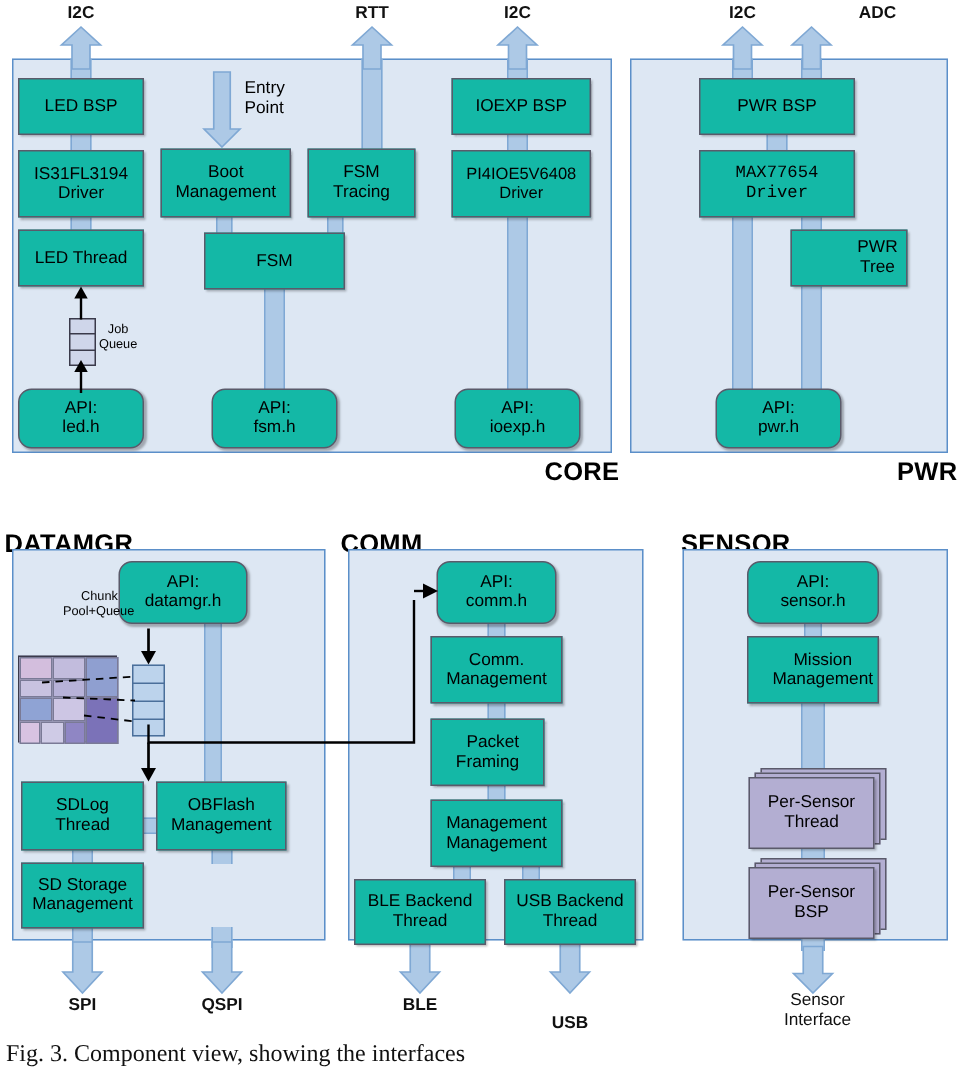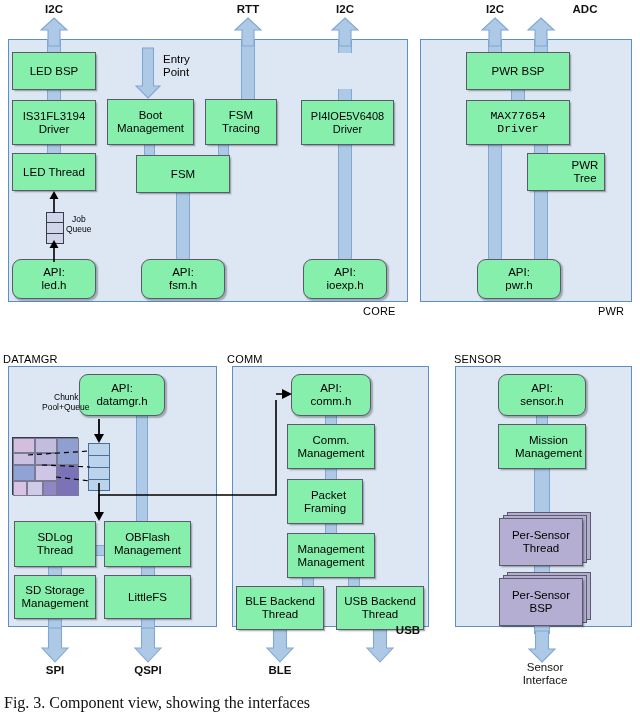--- a/index.html
+++ b/index.html
@@ -4,25 +4,25 @@
 <style>
   html,body{margin:0;padding:0;background:#ffffff;}
   body{width:640px;height:716px;position:relative;overflow:hidden;
        font-family:"Liberation Sans", sans-serif;color:#111;}
 
   .canvas{position:absolute;left:0;top:0;width:640px;height:716px;}
 
   
   .panel{position:absolute;background:#dde7f3;border:1px solid #5b8fc9;
          box-sizing:border-box;}
-  .panel-label{position:absolute;font-size:11px;color:#000;letter-spacing:.2px;
-               white-space:nowrap;}
-
-  
-  .blk{position:absolute;background:#86efac;border:1.3px solid #5a5a6a;
+  .panel-label{position:absolute;font-size:17px;color:#000;letter-spacing:.2px;
+               white-space:nowrap;font-weight:bold;}
+
+  
+  .blk{position:absolute;background:#14b8a6;border:1.3px solid #5a5a6a;
        box-sizing:border-box;display:flex;align-items:center;justify-content:center;
        text-align:center;font-size:11.5px;line-height:1.12;color:#000;
        box-shadow:1.5px 1.5px 1.5px rgba(0,0,0,.28);padding:0 2px;z-index:6;}
   .blk.api{border-radius:9px;}
   .blk.small{font-size:11px;}
 
   
   .stack{position:absolute;z-index:6;}
   .stack .sh{position:absolute;background:#b3aed2;border:1.3px solid #5a5a6a;
              box-sizing:border-box;}
@@ -185,20 +185,23 @@
   <div class="conn" style="left:176px;top:192px;width:14px;height:68px;"></div>
 
   <div class="blk api" style="left:141px;top:259px;width:84px;height:40px;">
     <span>
       <span>API:</span><br>
       <span>fsm.h</span>
     </span>
   </div>
 
   <div class="conn" style="left:338px;top:39px;width:14px;height:14px;"></div>
+  <div class="blk" style="left:301px;top:52px;width:93px;height:38px;">
+    <span>IOEXP BSP</span>
+  </div>
   <div class="conn" style="left:338px;top:89px;width:14px;height:12px;"></div>
   <div class="blk small" style="left:301px;top:100px;width:93px;height:45px;">
     <span>
       <span>PI4IOE5V6408</span><br>
       <span>Driver</span>
     </span>
   </div>
   <div class="conn" style="left:338px;top:144px;width:14px;height:116px;"></div>
   <div class="blk api" style="left:303px;top:259px;width:84px;height:40px;">
     <span>
@@ -335,23 +338,20 @@
 
   <div class="conn" style="left:48px;top:566px;width:14px;height:10px;"></div>
   <div class="conn" style="left:141px;top:566px;width:14px;height:10px;"></div>
 
   <div class="blk" style="left:14px;top:575px;width:82px;height:44px;">
     <span>
       <span>SD Storage</span><br>
       <span>Management</span>
     </span>
   </div>
-  <div class="blk" style="left:104px;top:575px;width:87px;height:44px;">
-    <span>LittleFS</span>
-  </div>
 
   <div class="conn" style="left:48px;top:618px;width:14px;height:14px;"></div>
   <div class="conn" style="left:141px;top:618px;width:14px;height:14px;"></div>
 
   <div class="barrow" style="left:42px;top:628px;">
     <svg width="26" height="34" viewBox="0 0 26 34">
       <polygon points="13,34 26,20 19.5,20 19.5,0 6.5,0 6.5,20 0,20" fill="#adc9e6" stroke="#7fa8d4" stroke-width="1.1"></polygon>
     </svg>
   </div>
   <div class="io" style="left:35px;top:664px;width:40px;">SPI</div>
@@ -423,21 +423,21 @@
       <polygon points="13,33 26,19 19.5,19 19.5,0 6.5,0 6.5,19 0,19" fill="#adc9e6" stroke="#7fa8d4" stroke-width="1.1"></polygon>
     </svg>
   </div>
   <div class="io" style="left:260px;top:664px;width:40px;">BLE</div>
 
   <div class="barrow" style="left:367px;top:629px;">
     <svg width="26" height="33" viewBox="0 0 26 33">
       <polygon points="13,33 26,19 19.5,19 19.5,0 6.5,0 6.5,19 0,19" fill="#adc9e6" stroke="#7fa8d4" stroke-width="1.1"></polygon>
     </svg>
   </div>
-  <div class="io" style="left:360px;top:624px;width:40px;margin-left:28px;">USB</div>
+  <div class="io" style="left:360px;top:676px;width:40px;">USB</div>
 
   <div class="panel-label" style="left:454px;top:353px;">SENSOR</div>
   <div class="panel" style="left:455px;top:366px;width:177px;height:261px;"></div>
 
   <div class="blk api" style="left:498px;top:374px;width:88px;height:42px;">
     <span>
       <span>API:</span><br>
       <span>sensor.h</span>
     </span>
   </div>

